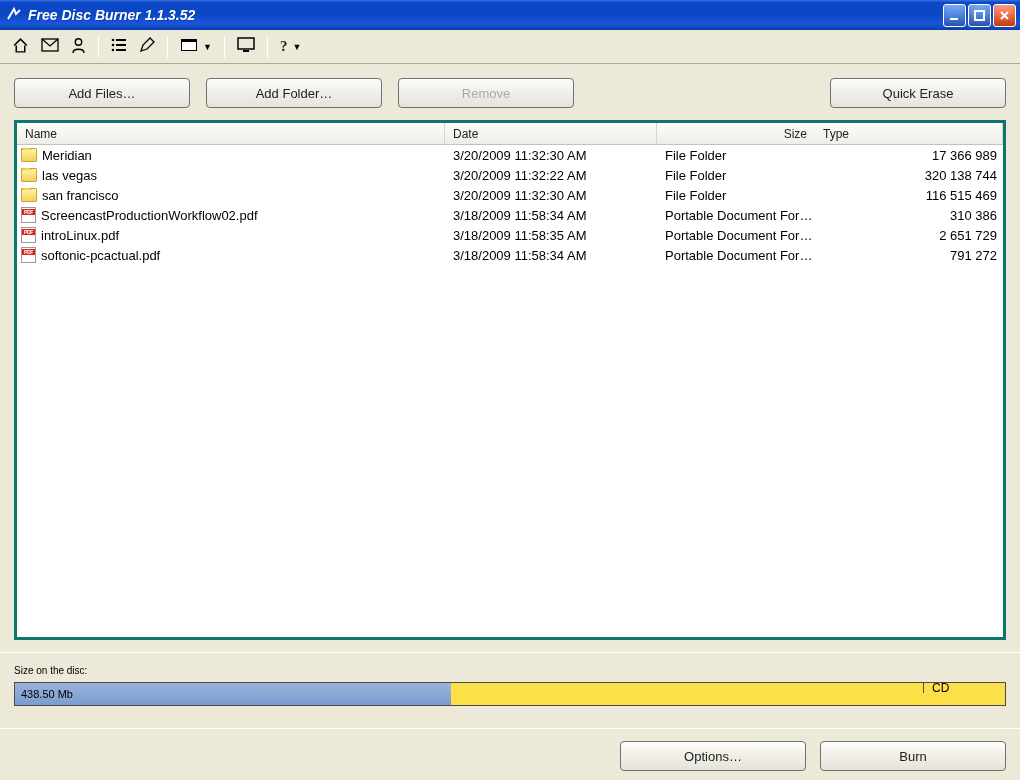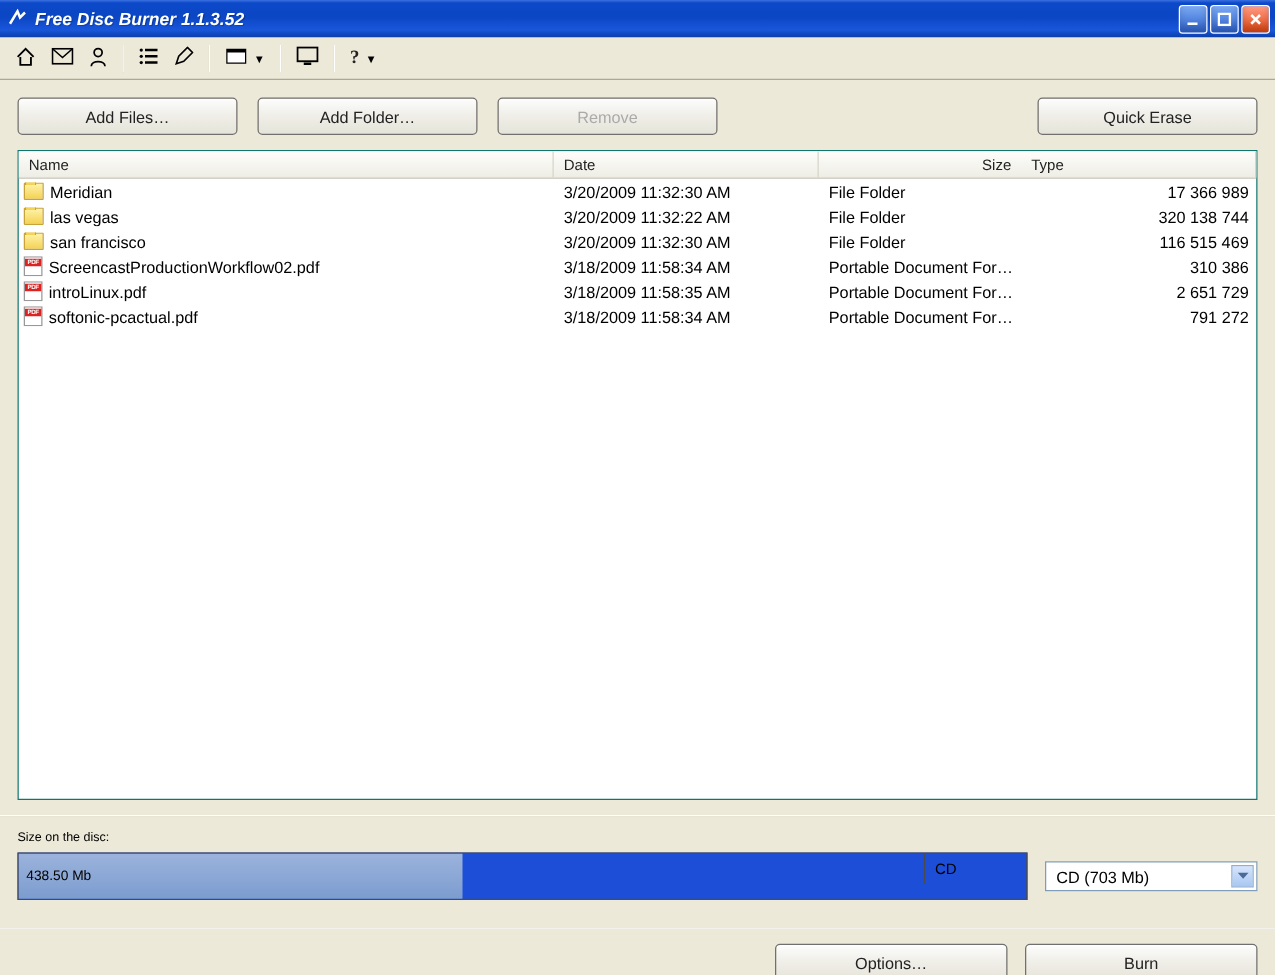--- a/index.html
+++ b/index.html
@@ -73,21 +73,21 @@
       font-family: inherit;
       font-size: 13px;
       color:#222;
       cursor:pointer;
       box-shadow: inset 0 1px 0 #fff;
     }
     .btn:disabled { color:#aaa; cursor:default; }
 
     
     .list-panel {
-      border:1px solid #0f766e;
+      border:3px solid #0f766e;
       background:#fff;
       height: 520px;
       display:flex;
       flex-direction:column;
     }
     .list-header{
       display:flex;
       background: linear-gradient(to bottom,#fdfdfb,#eeede5);
       border-bottom:1px solid #c6c3b6;
       height:22px;
@@ -117,22 +117,22 @@
 
     
     .hr { height:1px; background:#c0b99e; border-bottom:1px solid #fff; margin:12px -14px; }
 
     
     .disc-label { font-size:10px; margin-bottom:6px; }
     .disc-row { display:flex; gap:14px; align-items:center; }
     .progress-wrap {
       flex:1;
       border:1px solid #4b4b4b;
-      height:38px;
-      background:#1d4ed8;
+      height:24px;
+      background:#fde047;
       display:flex;
       position:relative;
     }
     .progress-fill {
       background:linear-gradient(to bottom,#9bb3dc,#7c9ccf);
       height:100%;
       width:44%;
       display:flex; align-items:center; font-size:11px;
       color:#000;
     }
@@ -327,28 +327,20 @@
   <div class="hr"></div>
 
   <div class="disc-label">Size on the disc:</div>
   <div class="disc-row">
     <div class="progress-wrap">
       <div class="progress-fill" id="progress-fill" style="width: 44%;">
         <span>438.50 Mb</span>
       </div>
       <div class="progress-cd">CD</div>
     </div>
-    <div class="disc-select">
-      <span>CD (703 Mb)</span>
-      <div class="dd">
-        <svg width="9" height="6">
-            <path d="M0 0 L4.5 5 L9 0 Z" fill="#4a6a9a"></path>
-          </svg>
-      </div>
-    </div>
   </div>
 </div>
 
 <div class="hr" style="margin:12px 0;"></div>
 
 <div class="bottom-row">
   <button class="btn">Options…</button>
   <button class="btn">Burn</button>
 </div>
 

